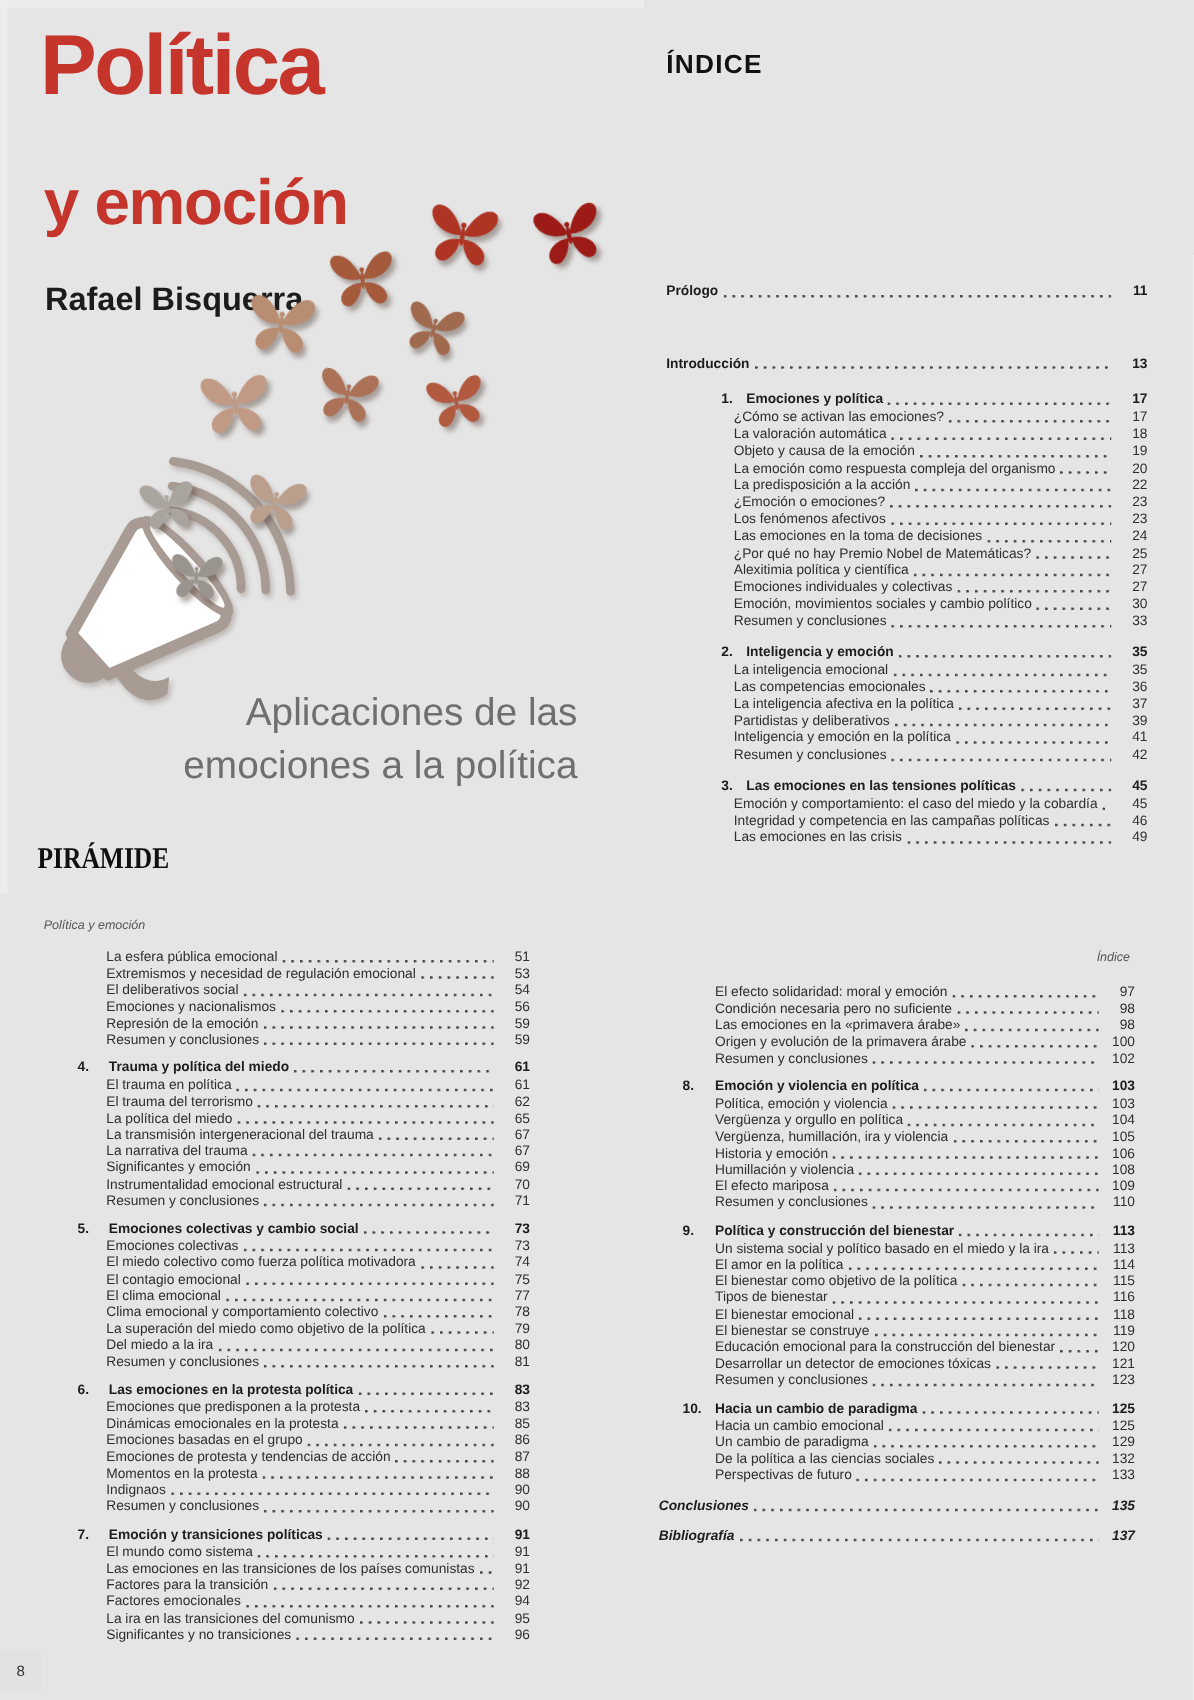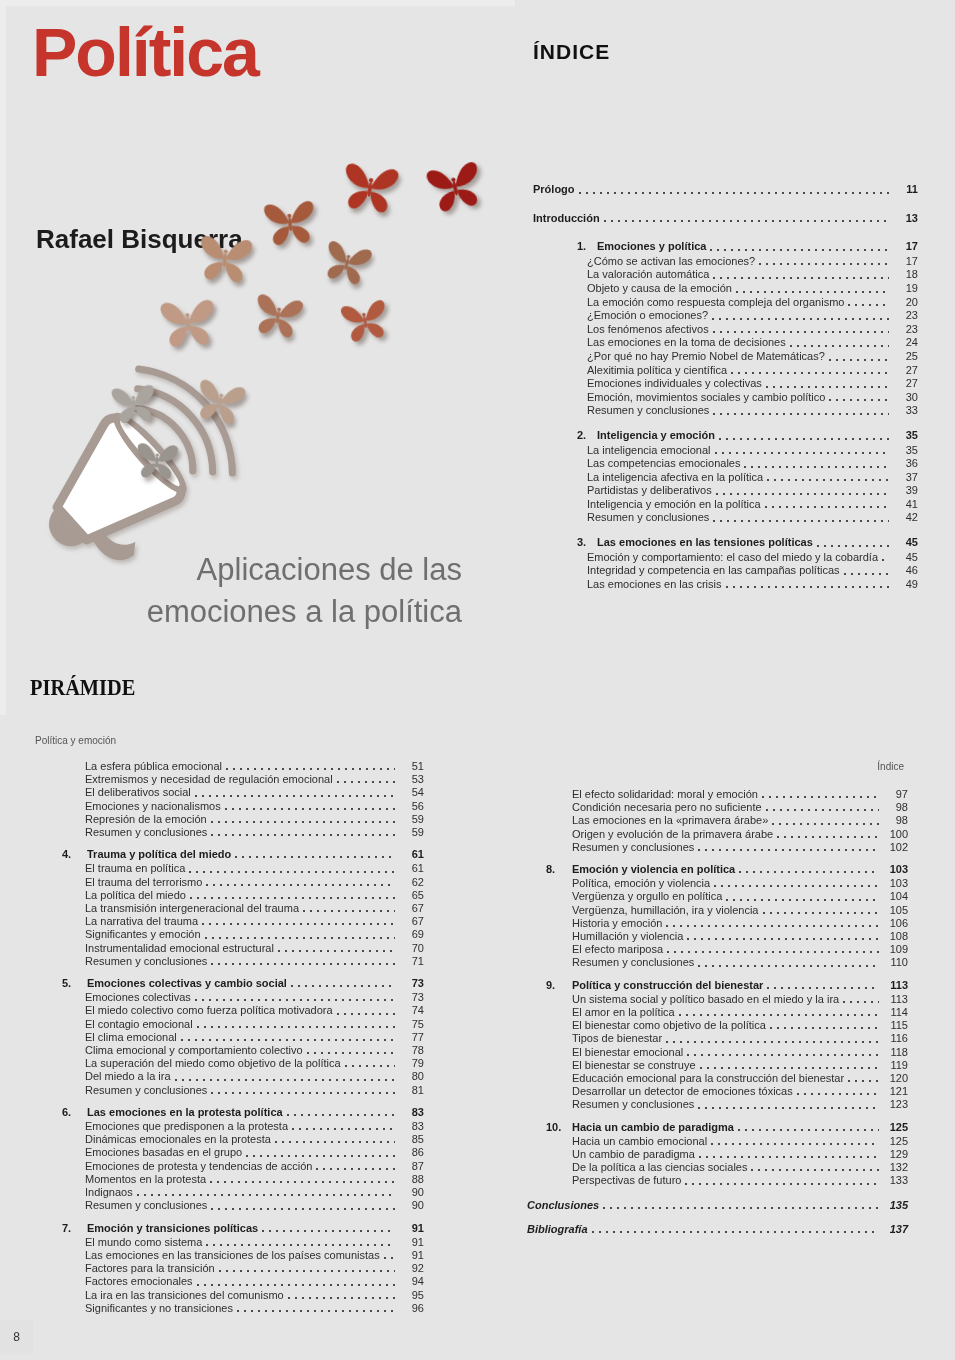--- a/index.html
+++ b/index.html
@@ -21,38 +21,38 @@
              font-weight:bold;font-size:24px;color:#101010;transform:scaleX(.85);transform-origin:left center;}
 
   .bfly{position:absolute;filter:drop-shadow(3px 4px 2px rgba(70,50,40,.4));}
   .bfly use{fill:currentColor;}
   .megaphone{position:absolute;left:14px;top:340px;width:240px;height:245px;
              filter:drop-shadow(2px 3px 2px rgba(70,50,40,.25));}
 
   
   .index-heading{position:absolute;left:533px;top:40px;font-size:21px;font-weight:bold;
                  letter-spacing:1px;color:#111;}
-  .rh{position:absolute;font-size:10px;color:#555;}
+  .rh{position:absolute;font-size:10px;font-style:italic;color:#555;}
   #rhL{left:35px;top:735px;}
   #rhR{left:527px;top:761px;width:377px;text-align:right;}
 
   .toc{position:absolute;font-size:11px;}
   .toc-row{display:flex;align-items:flex-end;line-height:13.5px;}
   .toc-row .num{flex:none;}
   .toc-row .lbl{flex:none;white-space:nowrap;}
   .toc-row .dots{flex:1;height:2px;margin:0 5px 3px 4px;
        background-image:radial-gradient(circle at 1px 1px,#4a4a4a 1px,transparent 1.3px);
        background-size:7px 2px;background-repeat:repeat-x;}
   .toc-row .pg{flex:none;min-width:24px;text-align:right;}
   .toc-row.front{font-weight:bold;color:#1d1d1d;}
   .toc-row.chapter{font-weight:bold;color:#1d1d1d;}
 
   #toc1{left:533px;top:183px;width:385px;}
   #toc1 .toc-row{line-height:13.6px;}
-  #toc1 .front{margin-bottom:15px;}
+  #toc1 .front{margin-bottom:15px;margin-top:44px;}
   #toc1 .chapter{margin-top:11px;margin-bottom:1px;padding-left:44px;}
   #toc1 .chapter .num{min-width:20px;}
   #toc1 .sub{padding-left:54px;justify-content:flex-end;}
 
   #tocL{left:35px;top:760px;width:389px;}
   #tocL .toc-row{line-height:13.2px;}
   #tocL .chapter{margin-top:9px;margin-bottom:1px;padding-left:27px;}
   #tocL .chapter .num{min-width:25px;}
   #tocL .sub{padding-left:50px;}
 
@@ -82,20 +82,21 @@
         <ellipse cx="50" cy="52" rx="3" ry="13"></ellipse>
         <circle cx="50" cy="37" r="3.5"></circle>
       </symbol>
     </defs>
   </svg>
 
   <div class="edge edge-top"></div>
   <div class="edge edge-left"></div>
 
   <div class="cover-title1" style="color: rgb(197, 53, 43);">Política</div>
+  <div class="cover-title2" style="color: rgb(197, 53, 43);">y emoción</div>
   <div class="cover-author">Rafael Bisquerra</div>
 
   <svg class="megaphone" viewBox="0 0 240 245" style="color: rgb(168, 155, 148);">
     <g transform="rotate(-42 95 150)">
       <path d="M45,128 L135,98 C143,95 150,100 150,108 L150,192 C150,200 143,205 135,202 L45,172 Z" fill="#ffffff" stroke="currentColor" stroke-width="9" stroke-linejoin="round"></path>
       <ellipse cx="150" cy="150" rx="13" ry="53" fill="currentColor"></ellipse>
       <ellipse cx="150" cy="150" rx="6.5" ry="44" fill="#ffffff"></ellipse>
       <path d="M45,128 C32,128 22,137 22,150 C22,163 32,172 45,172 C39,158 39,142 45,128 Z" fill="currentColor"></path>
       <path d="M50,174 C44,196 52,214 70,215 L80,206 C66,203 60,190 63,176 Z" fill="currentColor"></path>
       <g fill="none" stroke="currentColor" stroke-linecap="round" stroke-width="7">
@@ -178,20 +179,25 @@
         <span class="lbl">Objeto y causa de la emoción</span>
         <span class="dots"></span>
         <span class="pg">19</span>
       </div>
       <div class="toc-row sub">
         <span class="lbl">La emoción como respuesta compleja del organismo</span>
         <span class="dots"></span>
         <span class="pg">20</span>
       </div>
       <div class="toc-row sub">
+        <span class="lbl">La predisposición a la acción</span>
+        <span class="dots"></span>
+        <span class="pg">22</span>
+      </div>
+      <div class="toc-row sub">
         <span class="lbl">¿Emoción o emociones?</span>
         <span class="dots"></span>
         <span class="pg">23</span>
       </div>
       <div class="toc-row sub">
         <span class="lbl">Los fenómenos afectivos</span>
         <span class="dots"></span>
         <span class="pg">23</span>
       </div>
       <div class="toc-row sub">

